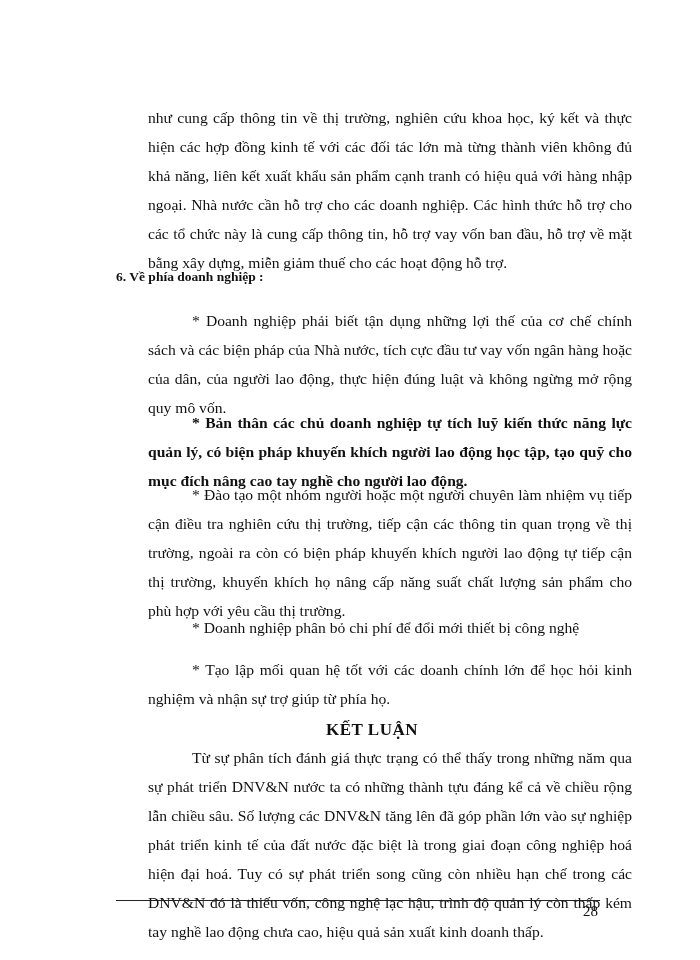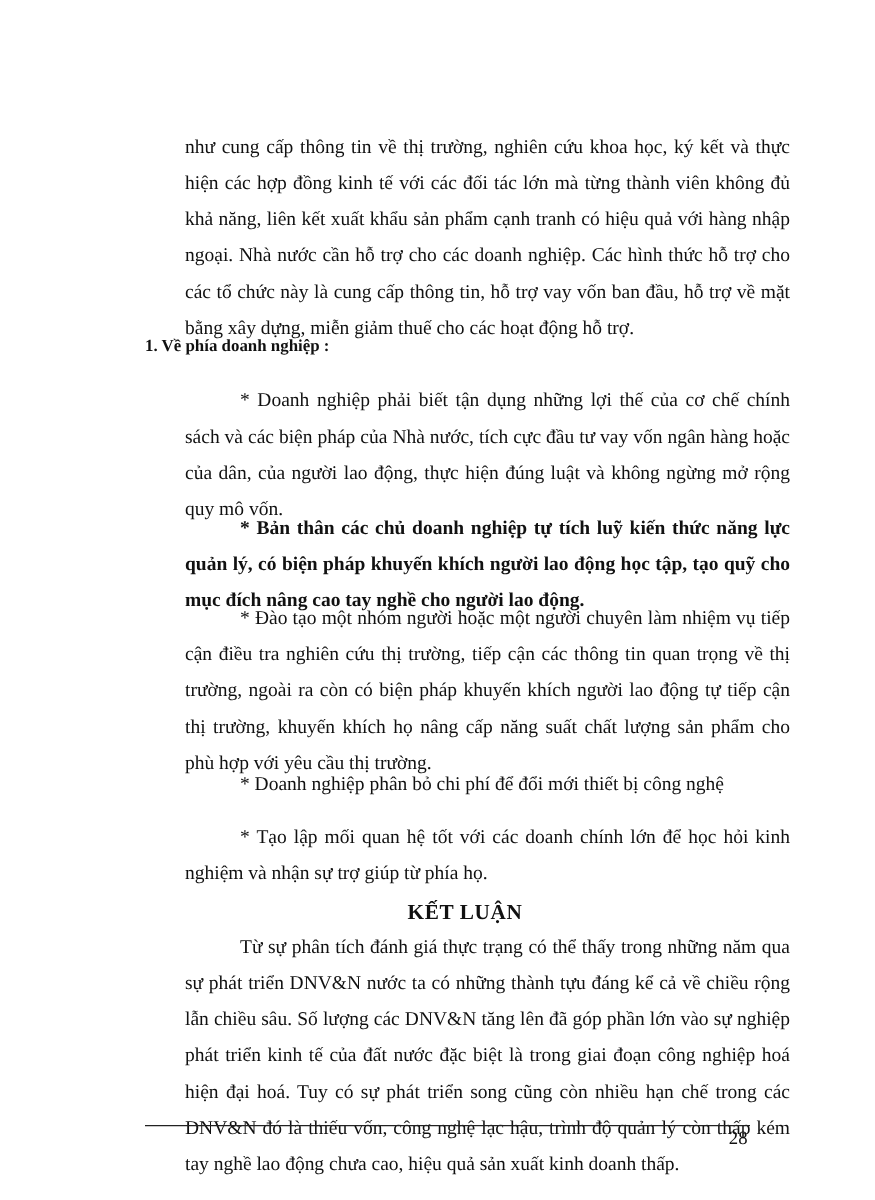--- a/index.html
+++ b/index.html
@@ -15,21 +15,21 @@
   .rule { position: absolute; left: 116px; top: 900px; width: 484px; height: 0; border-top: 1px solid #222; }
   .pageno { position: absolute; left: 560px; width: 38px; top: 902px; text-align: right;
             font-size: 15px; line-height: 18px; }
 </style>
 </head>
 <body>
 
 <div class="page">
   <p class="p" style="top:87px;">như cung cấp thông tin về thị trường, nghiên cứu khoa học, ký kết và thực hiện các hợp đồng kinh tế với các đối tác lớn mà từng thành viên không đủ khả năng, liên kết xuất khẩu sản phẩm cạnh tranh có hiệu quả với hàng nhập ngoại. Nhà nước cần hỗ trợ cho các doanh nghiệp. Các hình thức hỗ trợ cho các tổ chức này là cung cấp thông tin, hỗ trợ vay vốn ban đầu, hỗ trợ về mặt bằng xây dựng, miễn giảm thuế cho các hoạt động hỗ trợ.</p>
 
-  <p class="heading2" style="top:267px;">1. Về phía doanh nghiệp :</p>
+  <p class="heading2" style="top:267px;">6. Về phía doanh nghiệp :</p>
 
   <p class="p indent" style="top:290px;font-family:Liberation Serif, serif;">* Doanh nghiệp phải biết tận dụng những lợi thế của cơ chế chính sách và các biện pháp của Nhà nước, tích cực đầu tư vay vốn ngân hàng hoặc của dân, của người lao động, thực hiện đúng luật và không ngừng mở rộng quy mô vốn.</p>
   <p class="p indent" style="top:392px;font-weight:bold;">* Bản thân các chủ doanh nghiệp tự tích luỹ kiến thức năng lực quản lý, có biện pháp khuyến khích người lao động học tập, tạo quỹ cho mục đích nâng cao tay nghề cho người lao động.</p>
   <p class="p indent" style="top:464px;">* Đào tạo một nhóm người hoặc một người chuyên làm nhiệm vụ tiếp cận điều tra nghiên cứu thị trường, tiếp cận các thông tin quan trọng về thị trường, ngoài ra còn có biện pháp khuyến khích người lao động tự tiếp cận thị trường, khuyến khích họ nâng cấp năng suất chất lượng sản phẩm cho phù hợp với yêu cầu thị trường.</p>
   <p class="p indent" style="top:597px;">* Doanh nghiệp phân bỏ chi phí để đổi mới thiết bị công nghệ</p>
   <p class="p indent" style="top:639px;">* Tạo lập mối quan hệ tốt với các doanh chính lớn để học hỏi kinh nghiệm và nhận sự trợ giúp từ phía họ.</p>
 
   <h2 class="title" style="top:704px;">KẾT LUẬN</h2>
 
   <p class="p indent" style="top:727px;">Từ sự phân tích đánh giá thực trạng có thể thấy trong những năm qua sự phát triển DNV&amp;N nước ta có những thành tựu đáng kể cả về chiều rộng lẫn chiều sâu. Số lượng các DNV&amp;N tăng lên đã góp phần lớn vào sự nghiệp phát triển kinh tế của đất nước đặc biệt là trong giai đoạn công nghiệp hoá hiện đại hoá. Tuy có sự phát triển song cũng còn nhiều hạn chế trong các DNV&amp;N đó là thiếu vốn, công nghệ lạc hậu, trình độ quản lý còn thấp kém tay nghề lao động chưa cao, hiệu quả sản xuất kinh doanh thấp.</p>

